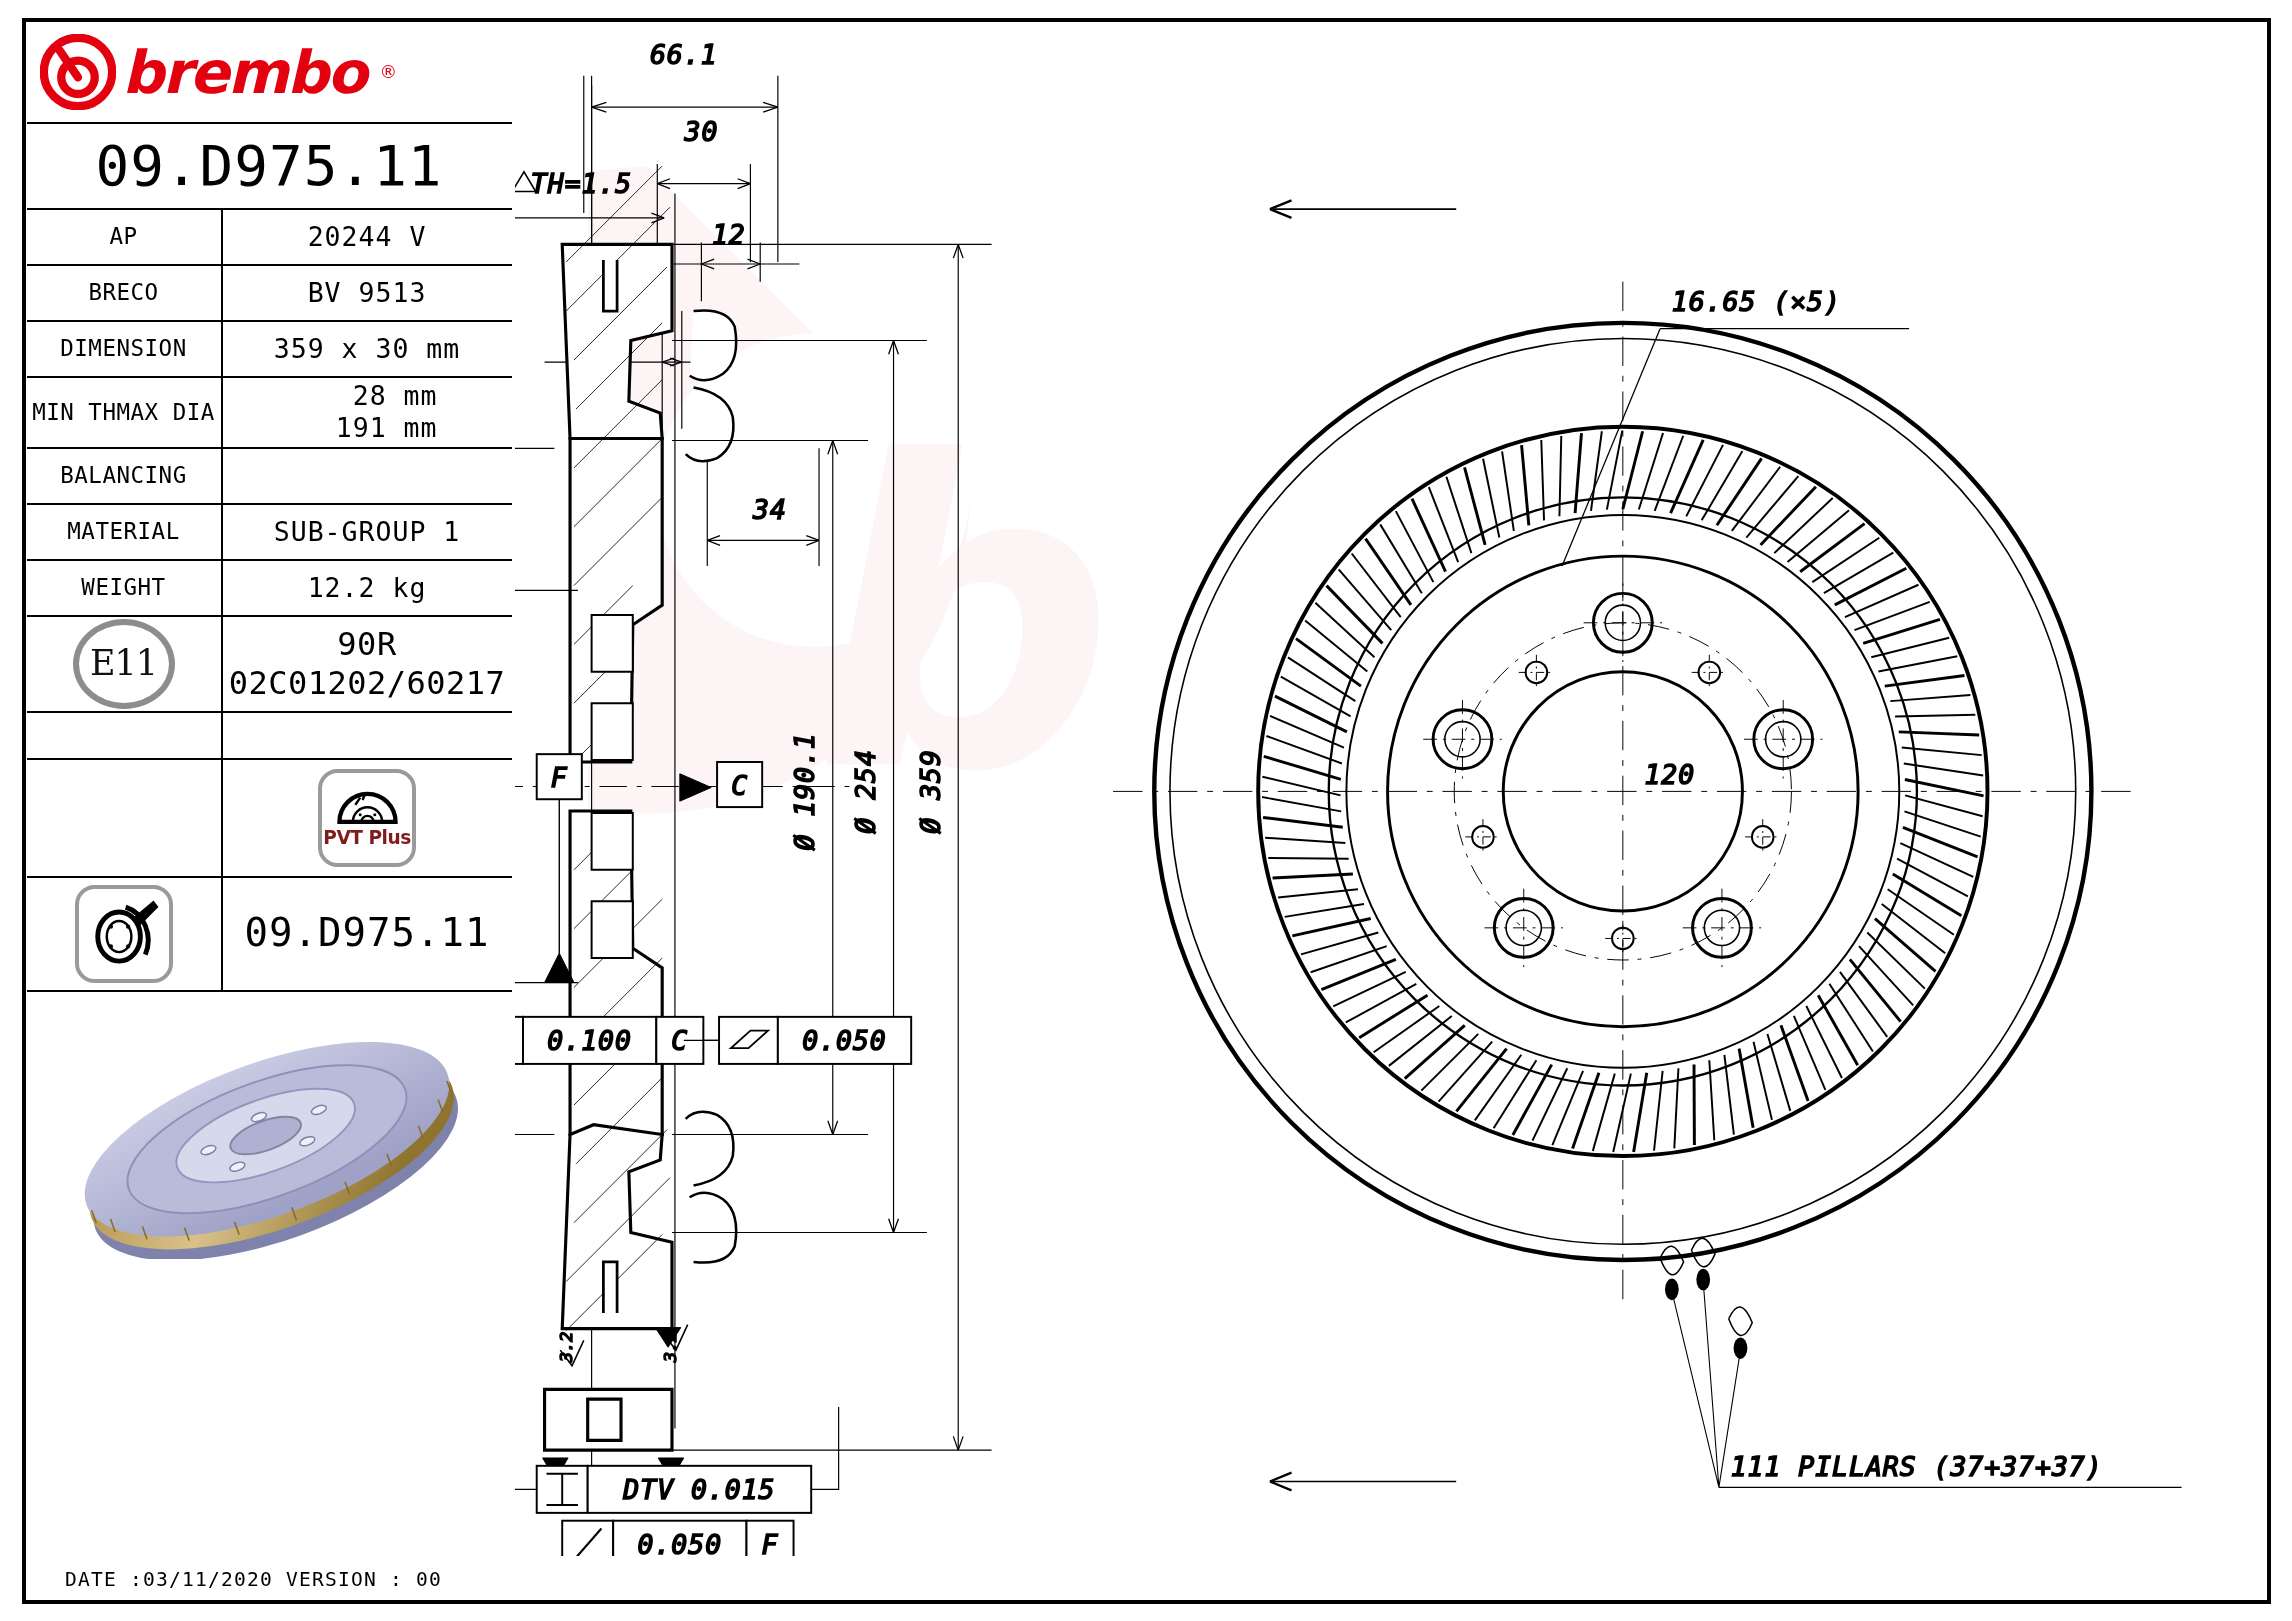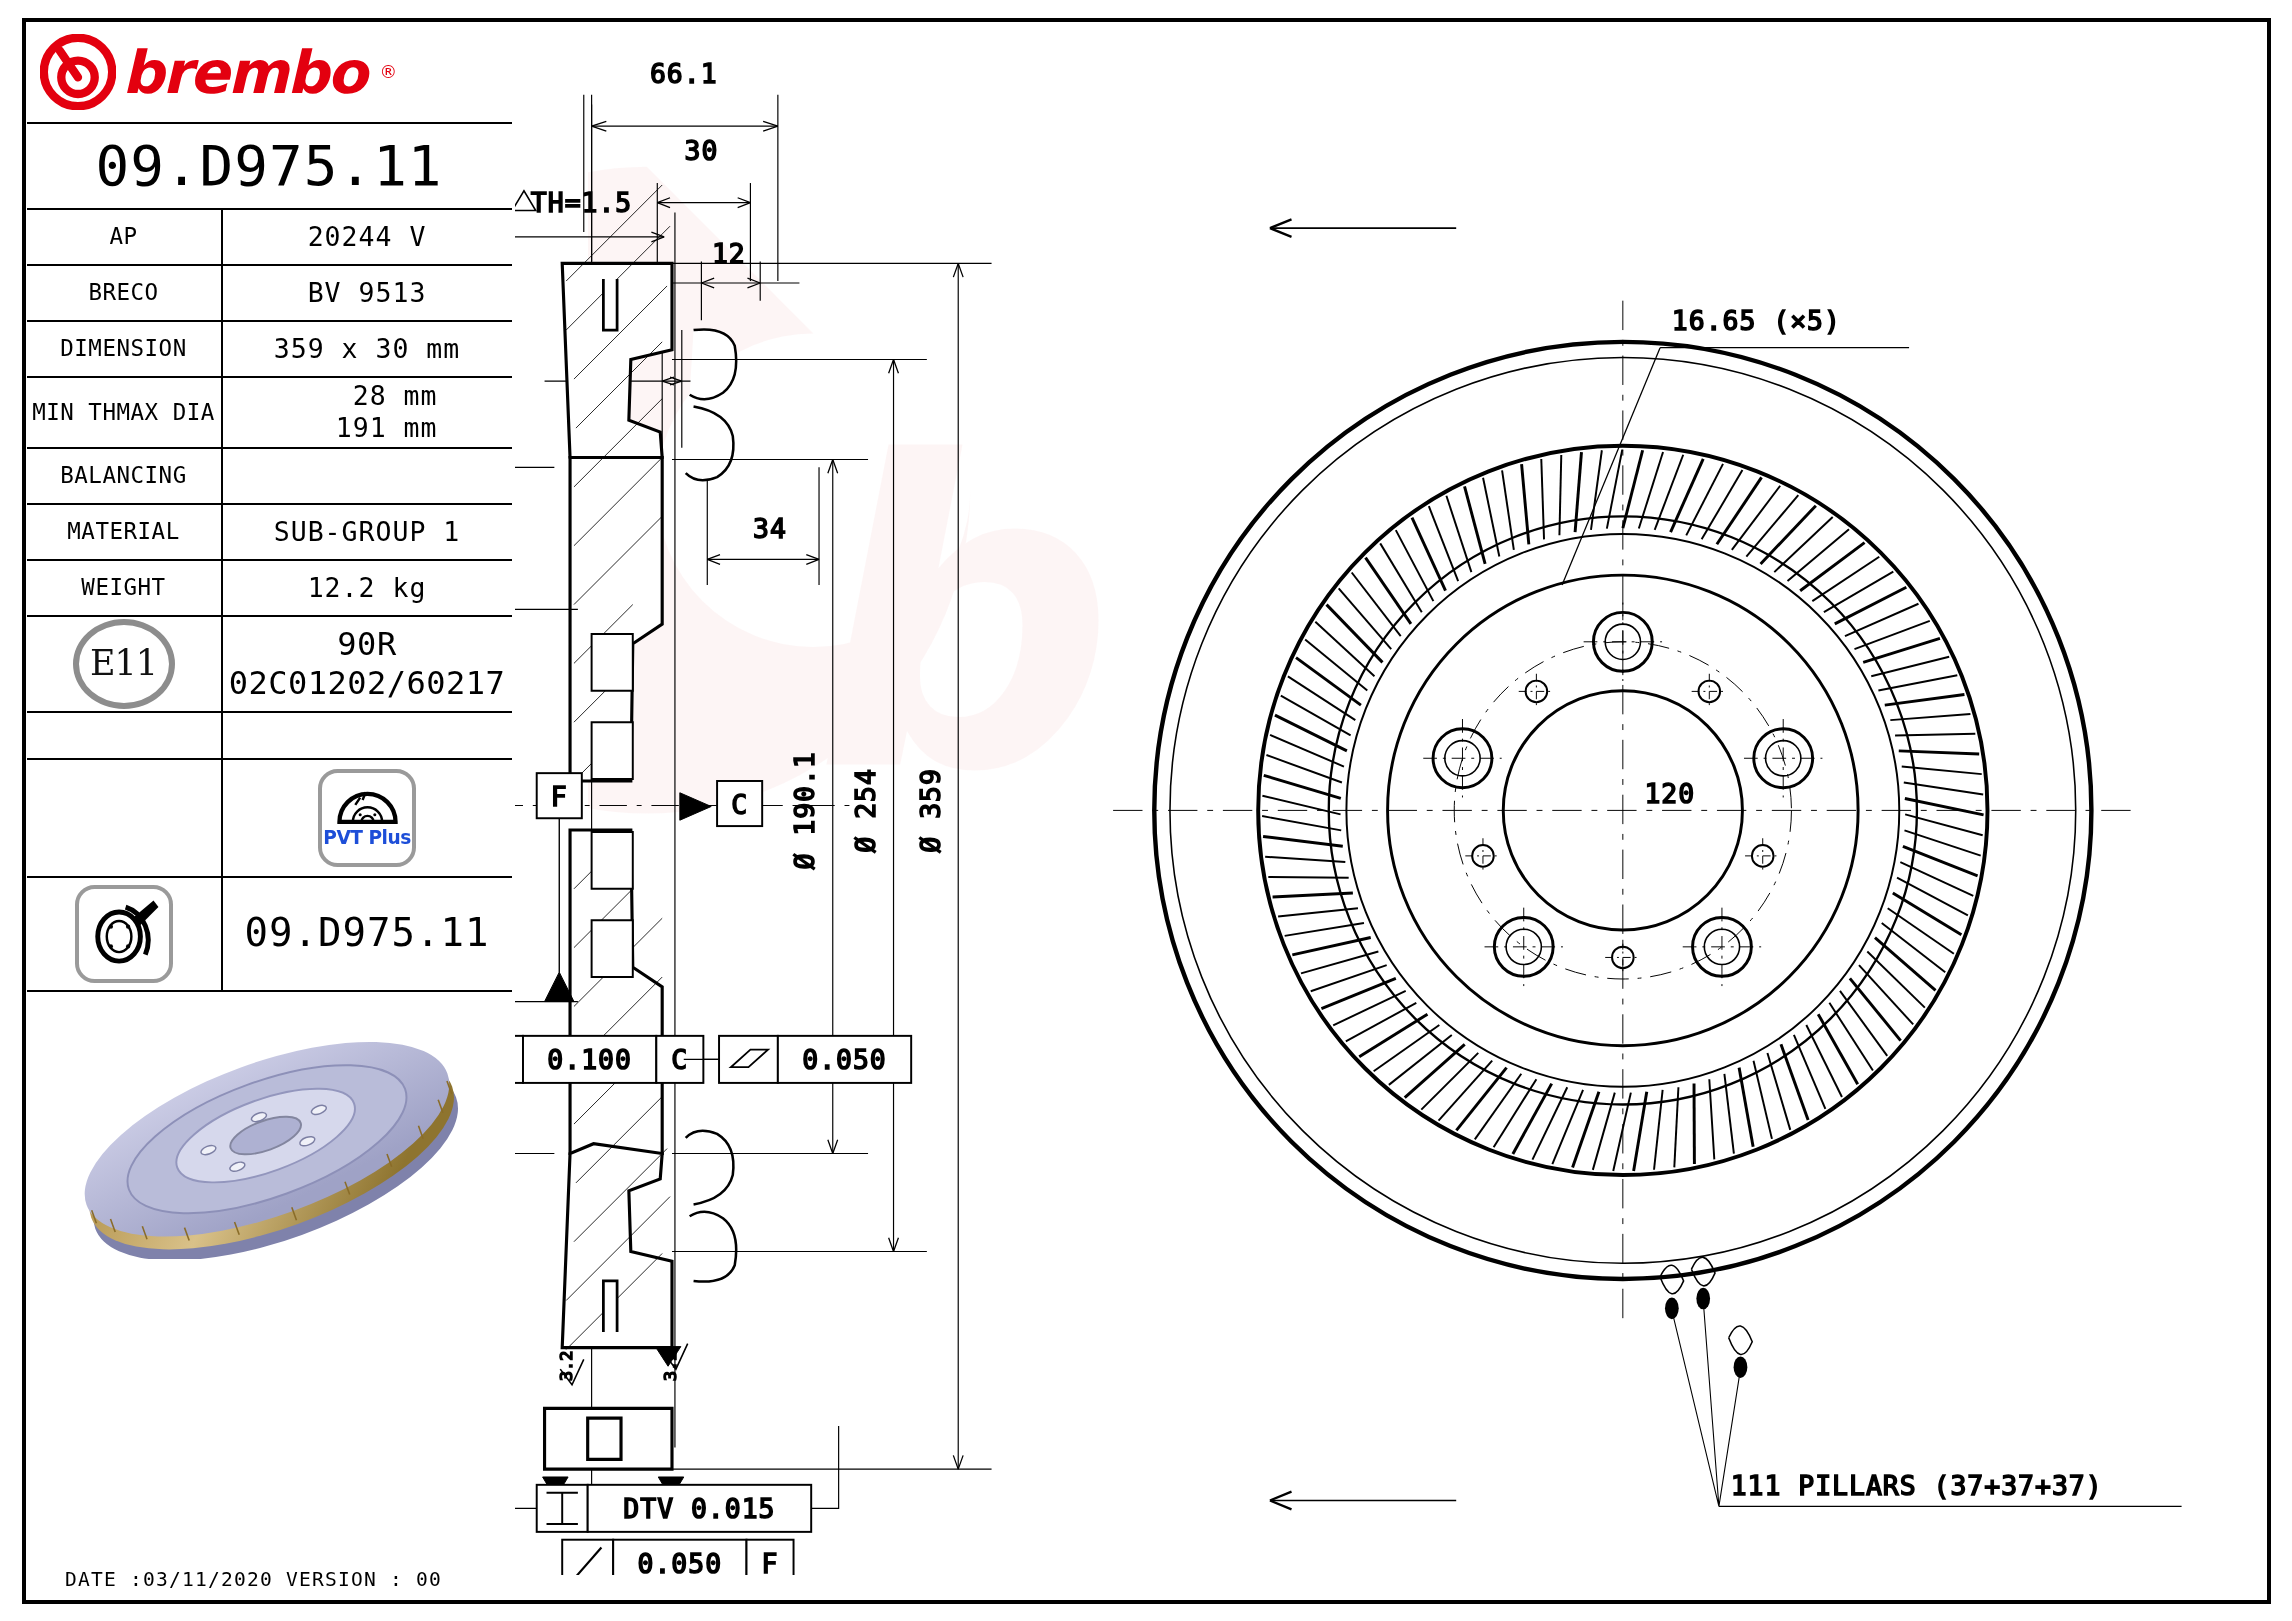--- a/index.html
+++ b/index.html
@@ -52,33 +52,33 @@
   
   .e11{width:90px;height:78px;border:6.9px solid #8d8d8d;border-radius:50%;
        display:flex;align-items:center;justify-content:center;
        font-family:"DejaVu Serif","Liberation Serif",serif;font-weight:400;
        font-size:35px;color:#111;letter-spacing:-1px;}
 
   
   .pvt{width:90px;height:90px;border:4.9px solid #9a9a9a;border-radius:19.6px;
        display:flex;flex-direction:column;align-items:center;justify-content:center;gap:2px;background:#fff;}
   .pvt-txt{font-family:"DejaVu Sans","Liberation Sans",sans-serif;font-weight:700;
-           font-size:18.6px;color:#1d4ed8;letter-spacing:-0.5px;}
+           font-size:18.6px;color:#7f1d1d;letter-spacing:-0.5px;}
 
   
   .disc-icon{width:90px;height:90px;border:4.9px solid #9a9a9a;border-radius:19.6px;background:#fff;}
 
   
   .photo-row{height:270px;display:block;border-bottom:none;}
 
   
   .datefoot{position:absolute;left:65px;top:1568px;font-size:19.6px;letter-spacing:1.2px;}
 
   
-  .draw{position:absolute;left:515px;top:36px;width:1753px;height:1539px;}
+  .draw{position:absolute;left:515px;top:17px;width:1753px;height:1539px;font-style:italic;}
   .draw svg{display:block;}
 
   .dimtxt{font-family:"DejaVu Sans Mono","Liberation Mono",monospace;font-size:27px;fill:#000;letter-spacing:1px;}
   .dimtxt-s{font-family:"DejaVu Sans Mono","Liberation Mono",monospace;font-size:17px;fill:#000;}
   .gdt{font-family:"DejaVu Sans Mono","Liberation Mono",monospace;font-size:27px;fill:#000;letter-spacing:1px;}
 </style>
 </head>
 <body>
 
 <div id="sheet">

